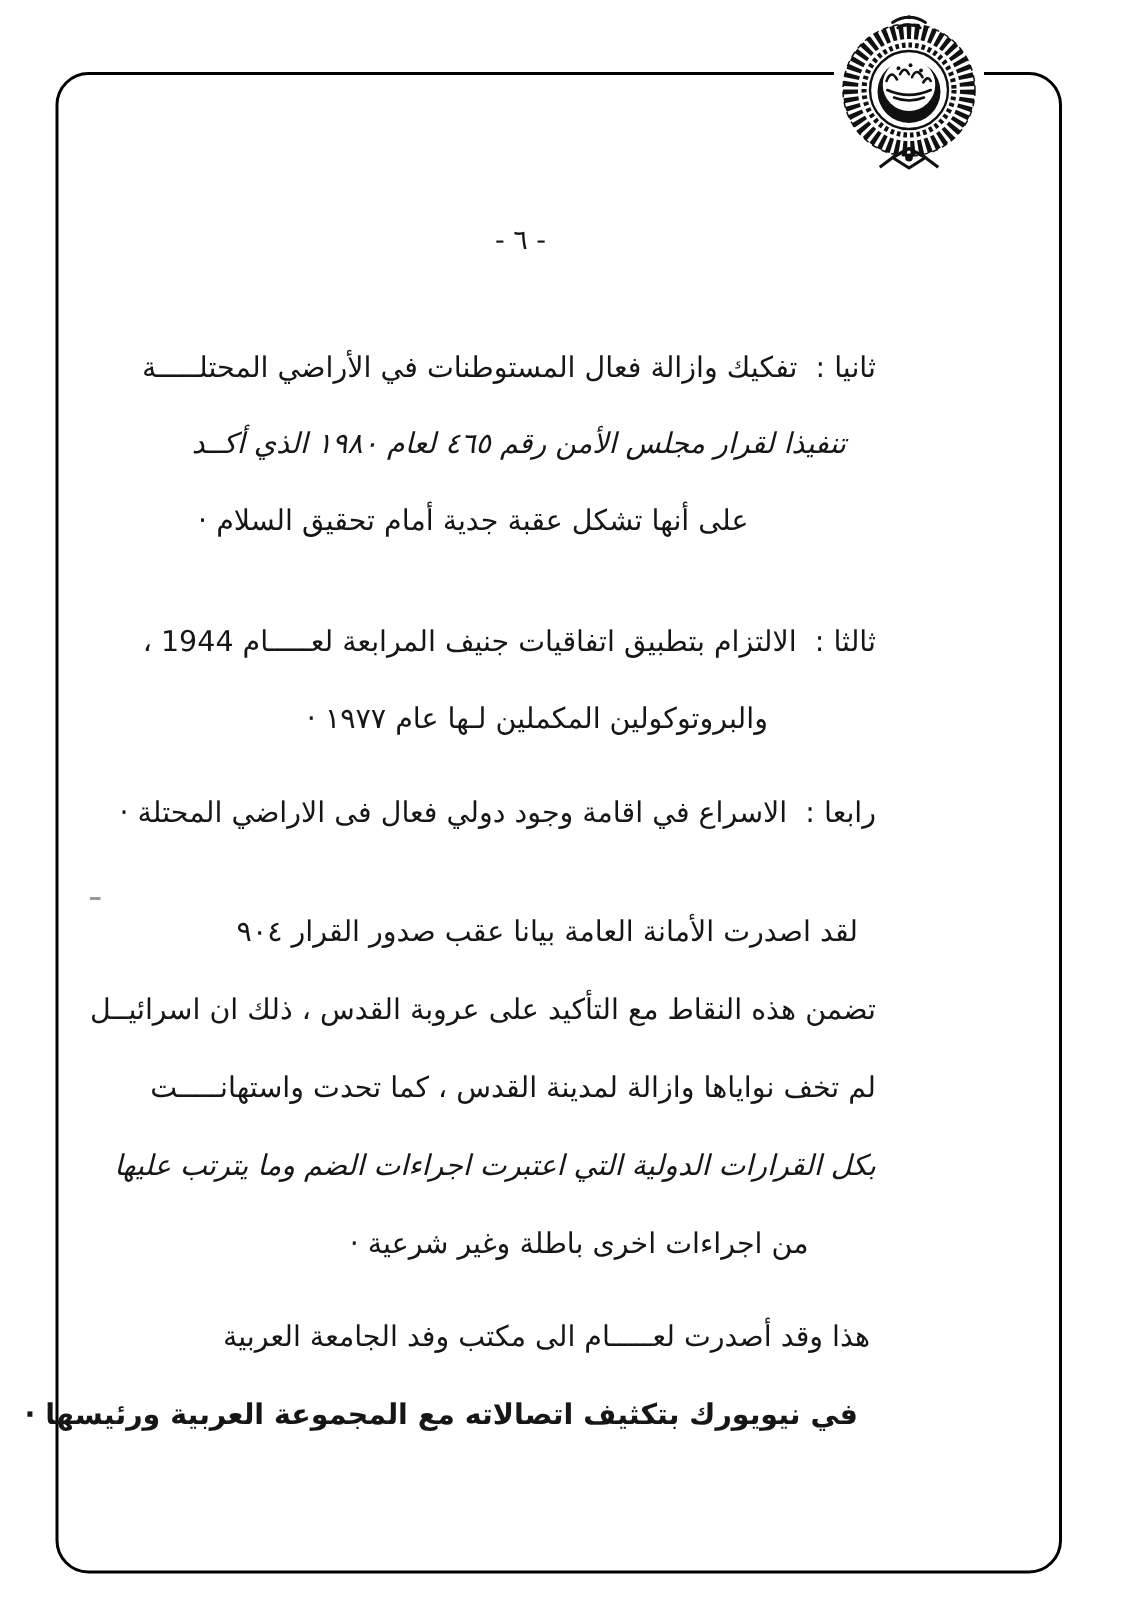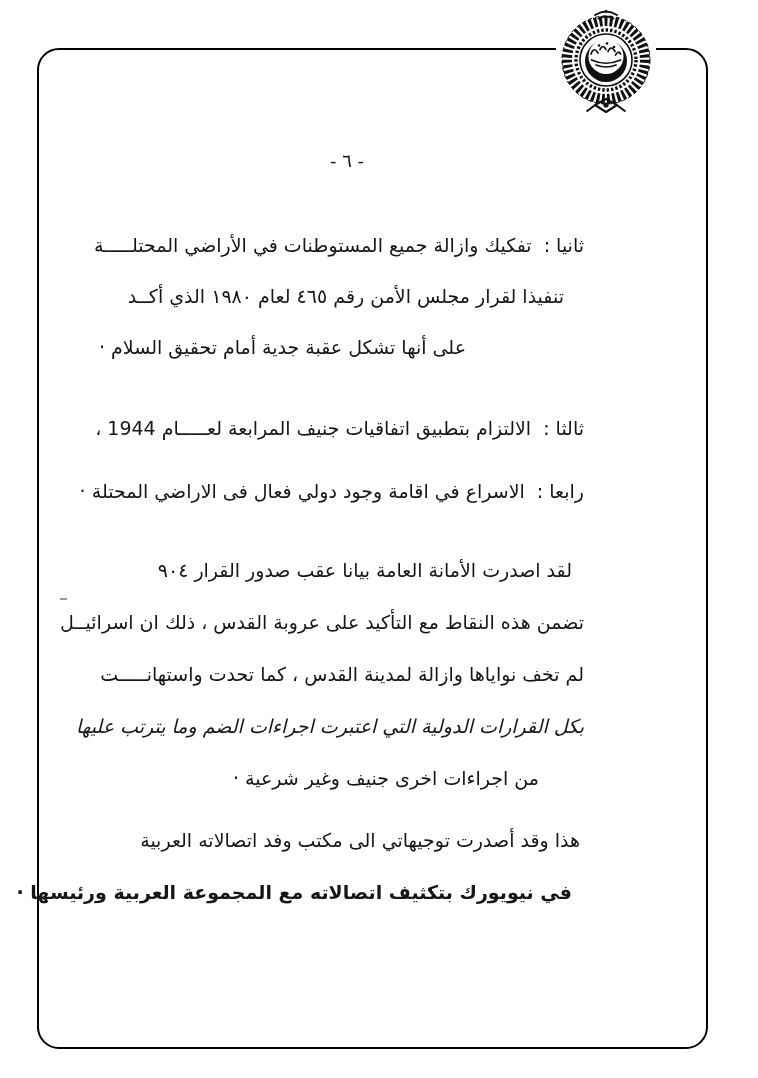--- a/index.html
+++ b/index.html
@@ -108,39 +108,40 @@
         <path d="M59.5 98.5 l8 6"></path>
       </g>
       <circle cx="48" cy="98" r="2.6"></circle>
     </svg>
   </div>
 
   <div class="content">
     <div class="page-number">- ٦ -</div>
     <div id="sections">
         <div class="section sec-0">
-          <div class="line" style="padding-right: 0px;"><span class="sec-label">ثانيا :</span><span>تفكيك وازالة جميع المستوطنات في الأراضي المحتلـــــة</span></div>
-          <div class="line" style="padding-right: 20px;">تنفيذا لقرار مجلس الأمن رقم ٤٦٥ لعام ١٩٨٠ الذي أكــد</div>
-          <div class="line" style="padding-right: 85px; text-align: center;">على أنها تشكل عقبة جدية أمام تحقيق السلام ·</div>
+          <div class="line" style="padding-right: 0px;"><span class="sec-label">ثانيا :</span><span>تفكيك وازالة فعال المستوطنات في الأراضي المحتلـــــة</span></div>
+          <div class="line" style="padding-right: 20px; font-style: italic;">تنفيذا لقرار مجلس الأمن رقم ٤٦٥ لعام ١٩٨٠ الذي أكــد</div>
+          <div class="line" style="padding-right: 85px;">على أنها تشكل عقبة جدية أمام تحقيق السلام ·</div>
         </div>
         <div class="section sec-1">
           <div class="line" style="padding-right: 0px;"><span class="sec-label">ثالثا :</span><span>الالتزام بتطبيق اتفاقيات جنيف المرابعة لعـــــام 1944 ،</span></div>
+          <div class="line" style="padding-right: 72px;">والبروتوكولين المكملين لـها عام ١٩٧٧ ·</div>
         </div>
         <div class="section sec-2">
           <div class="line" style="padding-right: 0px; text-align: right;"><span class="sec-label">رابعا :</span><span>الاسراع في اقامة وجود دولي فعال فى الاراضي المحتلة ·</span></div>
         </div>
       </div>
     <div id="paragraphs">
         <div class="paragraph par-0">
           <div class="line" style="padding-right: 12px;">لقد اصدرت الأمانة العامة بيانا عقب صدور القرار ٩٠٤</div>
           <div class="line" style="padding-right: 0px;">تضمن هذه النقاط مع التأكيد على عروبة القدس ، ذلك ان اسرائيــل</div>
           <div class="line" style="padding-right: 0px;">لم تخف نواياها وازالة لمدينة القدس ، كما تحدت واستهانـــــت</div>
           <div class="line" style="padding-right: 0px; font-style: italic;">بكل القرارات الدولية التي اعتبرت اجراءات الضم وما يترتب عليها</div>
-          <div class="line" style="padding-right: 45px;">من اجراءات اخرى جنيف وغير شرعية ·</div>
+          <div class="line" style="padding-right: 45px;">من اجراءات اخرى باطلة وغير شرعية ·</div>
         </div>
         <div class="paragraph par-1">
-          <div class="line" style="padding-right: 4px;">هذا وقد أصدرت توجيهاتي الى مكتب وفد اتصالاته العربية</div>
+          <div class="line" style="padding-right: 4px;">هذا وقد أصدرت لعـــــام الى مكتب وفد الجامعة العربية</div>
           <div class="line" style="padding-right: 12px; font-weight: bold;">في نيويورك بتكثيف اتصالاته مع المجموعة العربية ورئيسها ·</div>
         </div>
       </div>
   </div>
 
 </div>
 
 </body></html>

